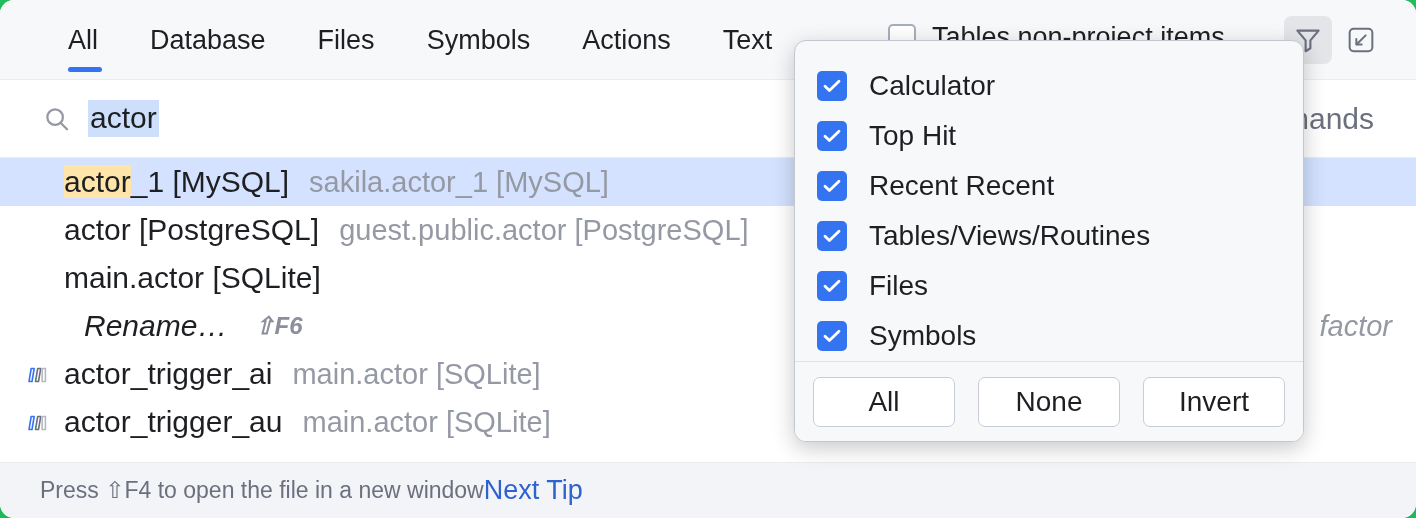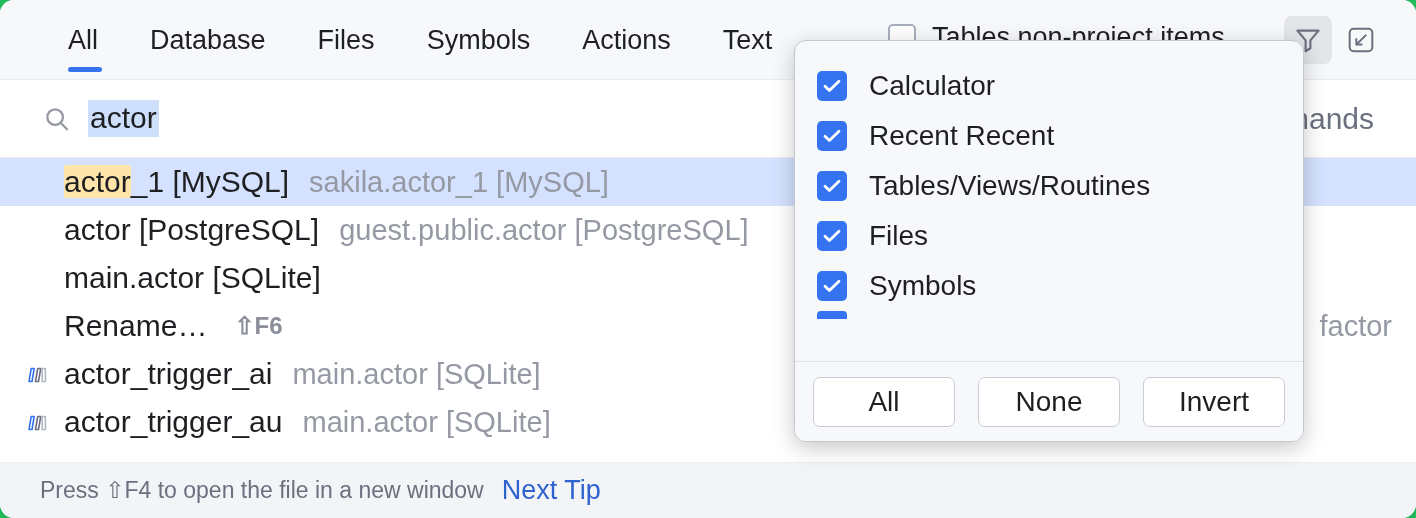--- a/index.html
+++ b/index.html
@@ -176,21 +176,21 @@
   }
   .secondary {
     font-size: 29px;
     color: #9599A3;
     margin-left: 10px;
   }
   .match {
     background: #FFE5A9;
     border-radius: 2px;
   }
-  .row.indent { padding-left: 64px; }
+  .row.indent { padding-left: 84px; font-style: italic; }
   .shortcut {
     font-size: 24px;
     font-weight: bold;
     color: #8C8F9B;
     margin-left: 17px;
   }
   .row-right {
     position: absolute;
     right: 24px;
     font-size: 29px;
@@ -212,21 +212,20 @@
     border-bottom-left-radius: 14px;
     border-bottom-right-radius: 14px;
   }
   .tip-text {
     margin-left: 40px;
     font-size: 23px;
     color: #6C707E;
     white-space: nowrap;
   }
   .tip-link {
-    margin-left: 18px;
     font-size: 27px;
     color: #2E62CF;
     white-space: nowrap;
     cursor: pointer;
   }
 
   
   .filter-popup {
     position: absolute;
     left: 794px;
@@ -444,20 +443,28 @@
 
       <div class="filter-item">
         <span class="cb">
           <svg width="22" height="20" viewBox="0 0 22 20" fill="none" stroke="#ffffff" stroke-width="2.8" stroke-linecap="round" stroke-linejoin="round">
               <path d="M4 10.3 8.4 14.6 18 5.2"></path>
             </svg>
         </span>
         <span class="filter-label">Calculator</span>
       </div>
 
+      <div class="filter-item">
+        <span class="cb">
+          <svg width="22" height="20" viewBox="0 0 22 20" fill="none" stroke="#ffffff" stroke-width="2.8" stroke-linecap="round" stroke-linejoin="round">
+              <path d="M4 10.3 8.4 14.6 18 5.2"></path>
+            </svg>
+        </span>
+        <span class="filter-label">Top Hit</span>
+      </div>
 
       <div class="filter-item">
         <span class="cb">
           <svg width="22" height="20" viewBox="0 0 22 20" fill="none" stroke="#ffffff" stroke-width="2.8" stroke-linecap="round" stroke-linejoin="round">
               <path d="M4 10.3 8.4 14.6 18 5.2"></path>
             </svg>
         </span>
         <span class="filter-label">Recent Recent</span>
       </div>
 

